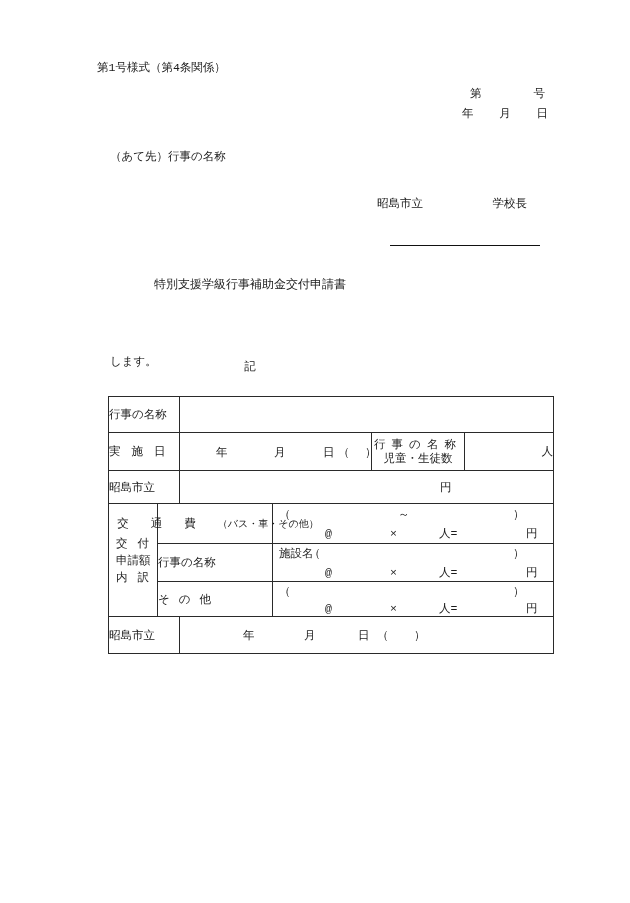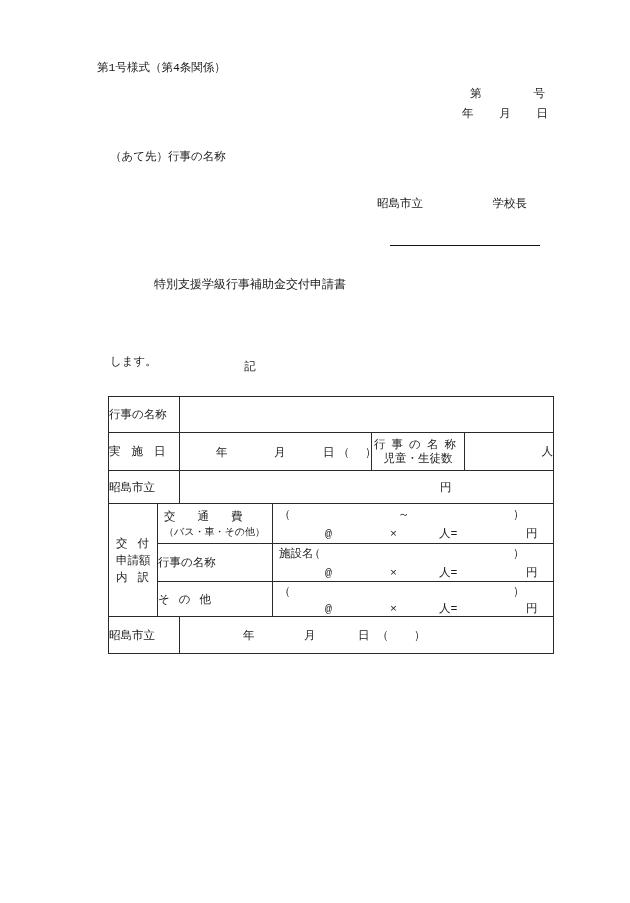--- a/index.html
+++ b/index.html
@@ -30,21 +30,21 @@
   table.form td{border:1px solid #2a2a2a;padding:0;vertical-align:middle;font-size:11.5px;}
   td.lab{padding-left:6px;}
   .fill{position:relative;width:100%;}
   .h36{height:36px;}.h37{height:37px;}.h32{height:32px;}.h39{height:39px;}.h34{height:34px;}
   .half{position:relative;width:100%;height:50%;}
   .fill>span,.half>span{position:absolute;top:50%;transform:translateY(-50%);white-space:nowrap;}
   .x6{left:6px}.x36{left:36px}.x52{left:52px}.x63{left:63px}.x94{left:94px}
   .x117{left:117px}.x124{left:124px}.x125{left:125px}.x143{left:143px}.x158{left:158px}
   .x166{left:166px}.x178{left:178px}.x185{left:185px}.x197{left:197px}.x234{left:234px}
   .x240{left:240px}.x253{left:253px}.x260{left:260px}
-  .lab2{display:flex;flex-direction:column;justify-content:center;padding-left:6px;}
+  .lab2{display:flex;flex-direction:row;justify-content:center;padding-left:6px;}
   .sub{font-size:10px;letter-spacing:0;margin-top:1px;}
   .part{text-align:center;font-size:10.5px;line-height:14px;}
   .unitcell{text-align:right;padding-right:8px;}
   .grouplab{display:flex;flex-direction:column;justify-content:flex-start;align-items:flex-start;padding-left:7px;line-height:17px;}
 </style>
 </head>
 <body>
 
 <div class="page">
 

